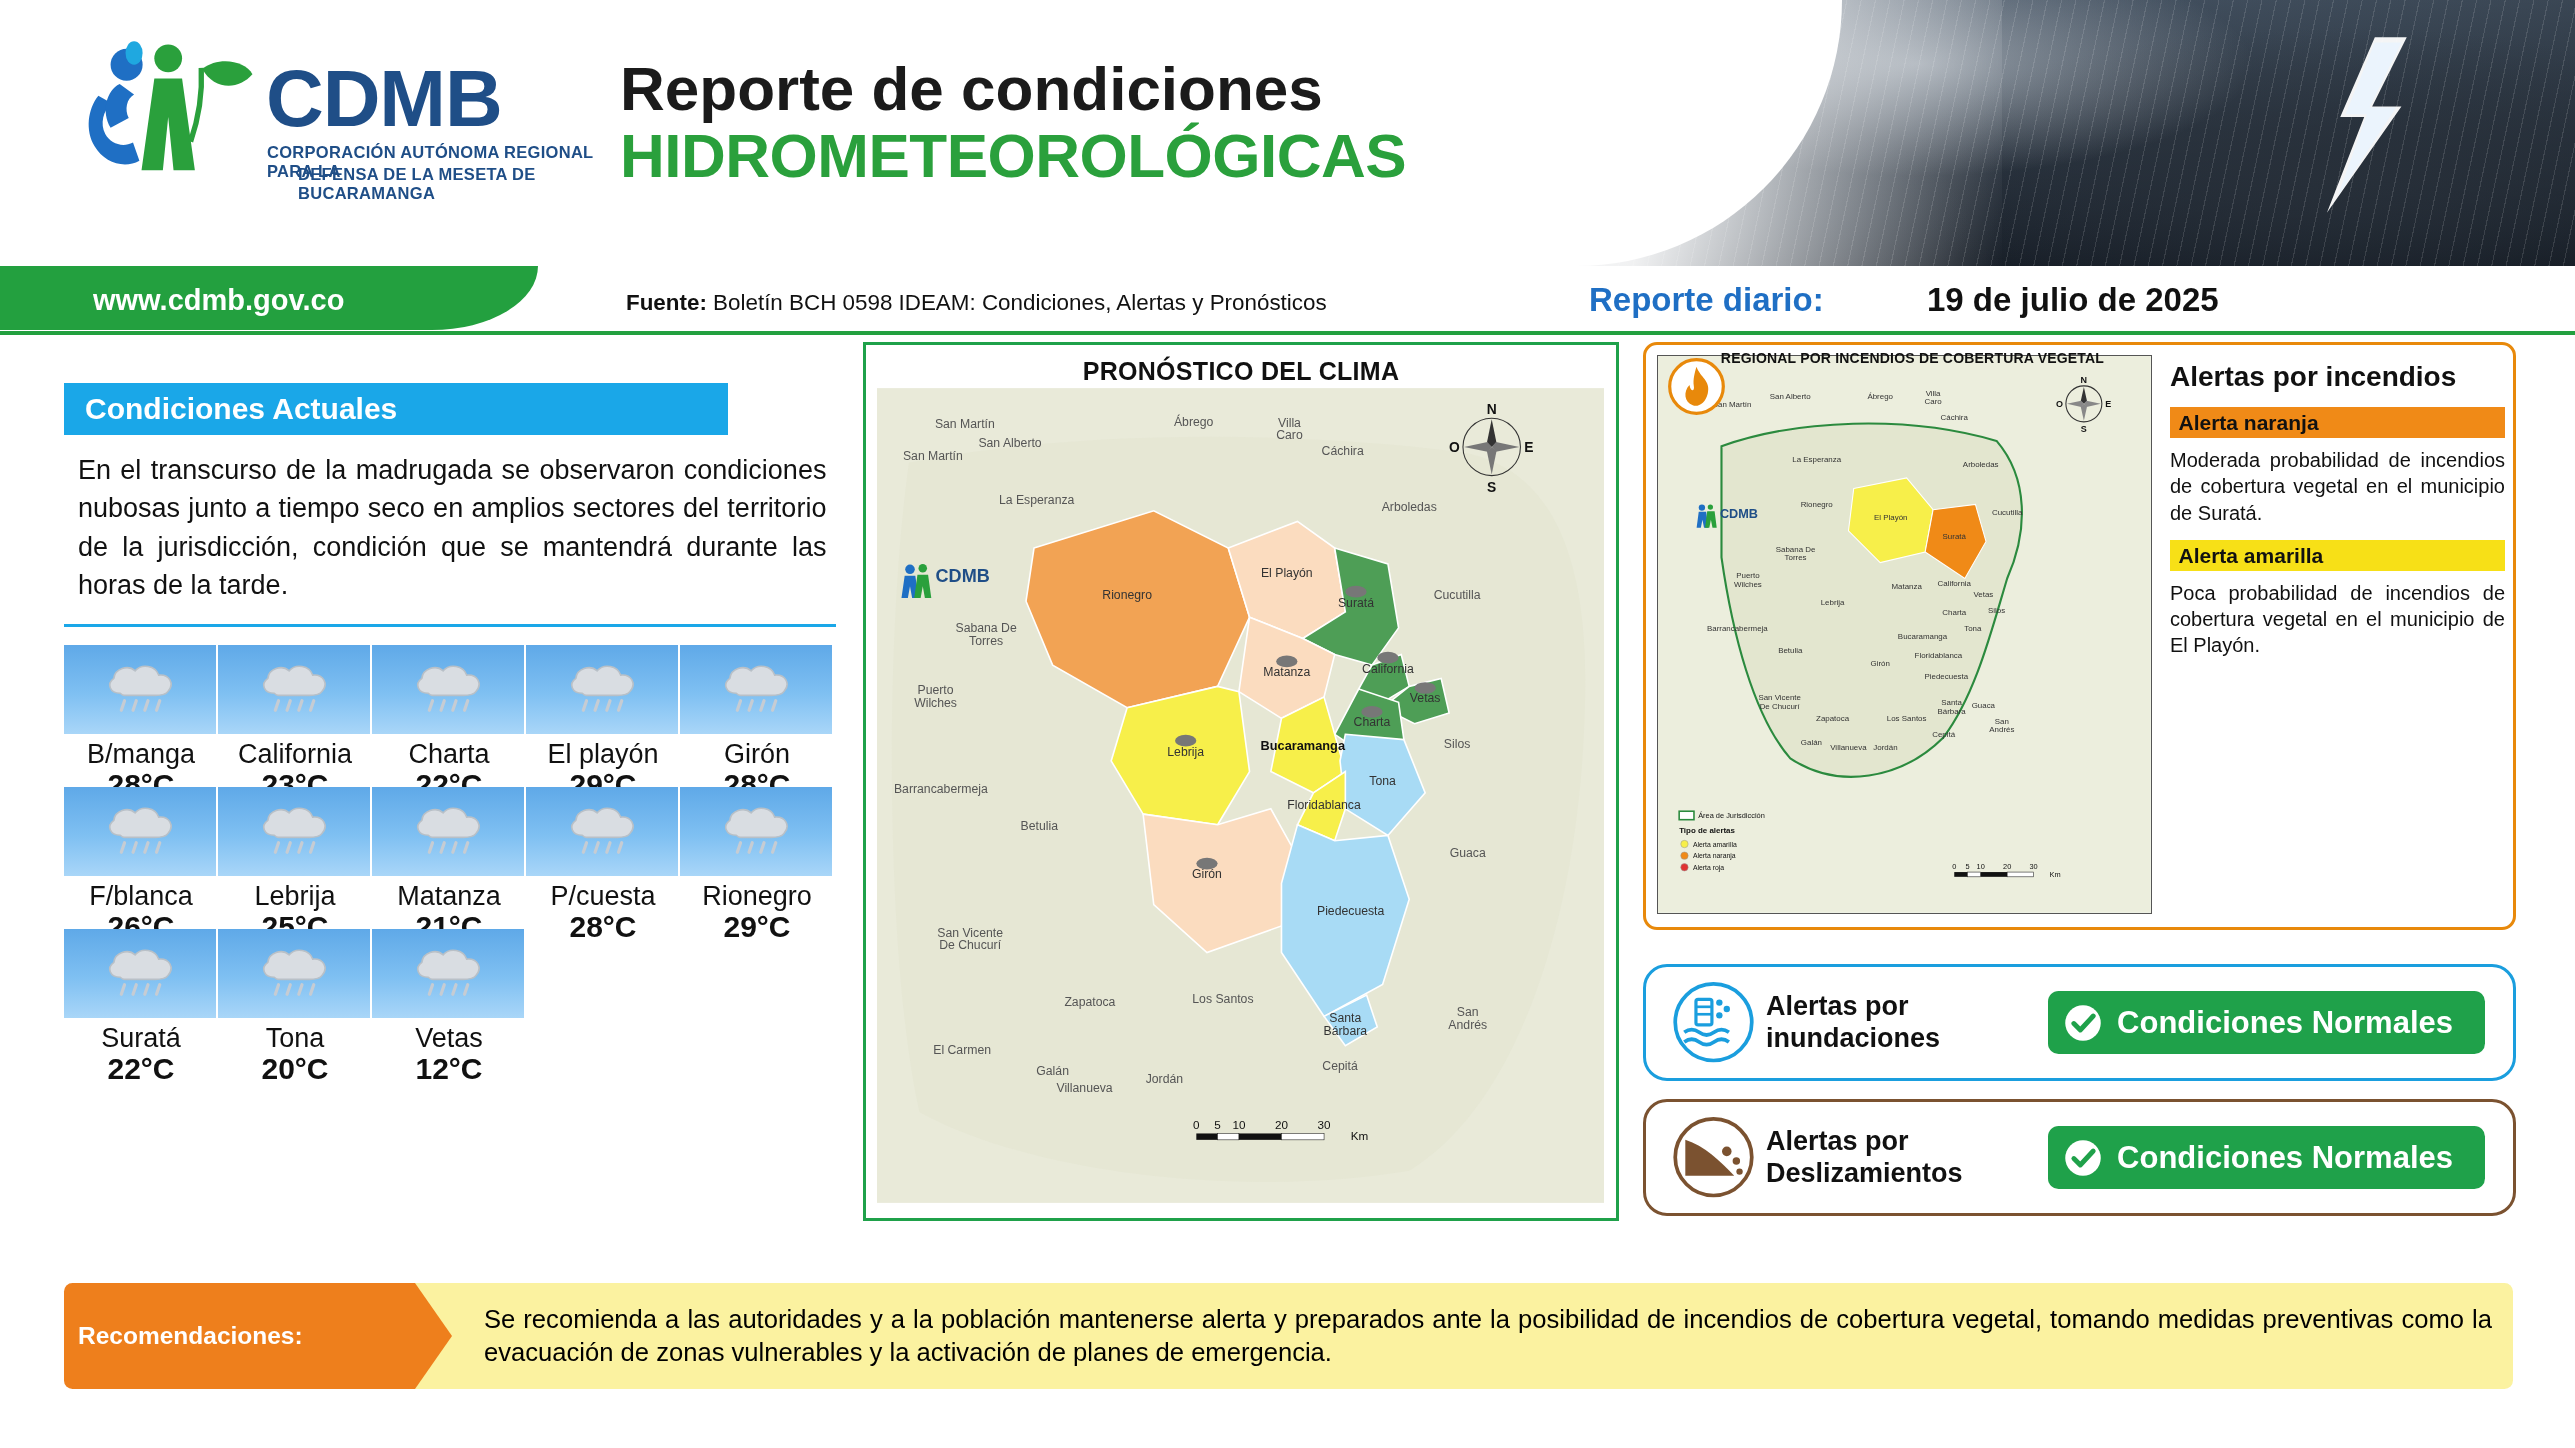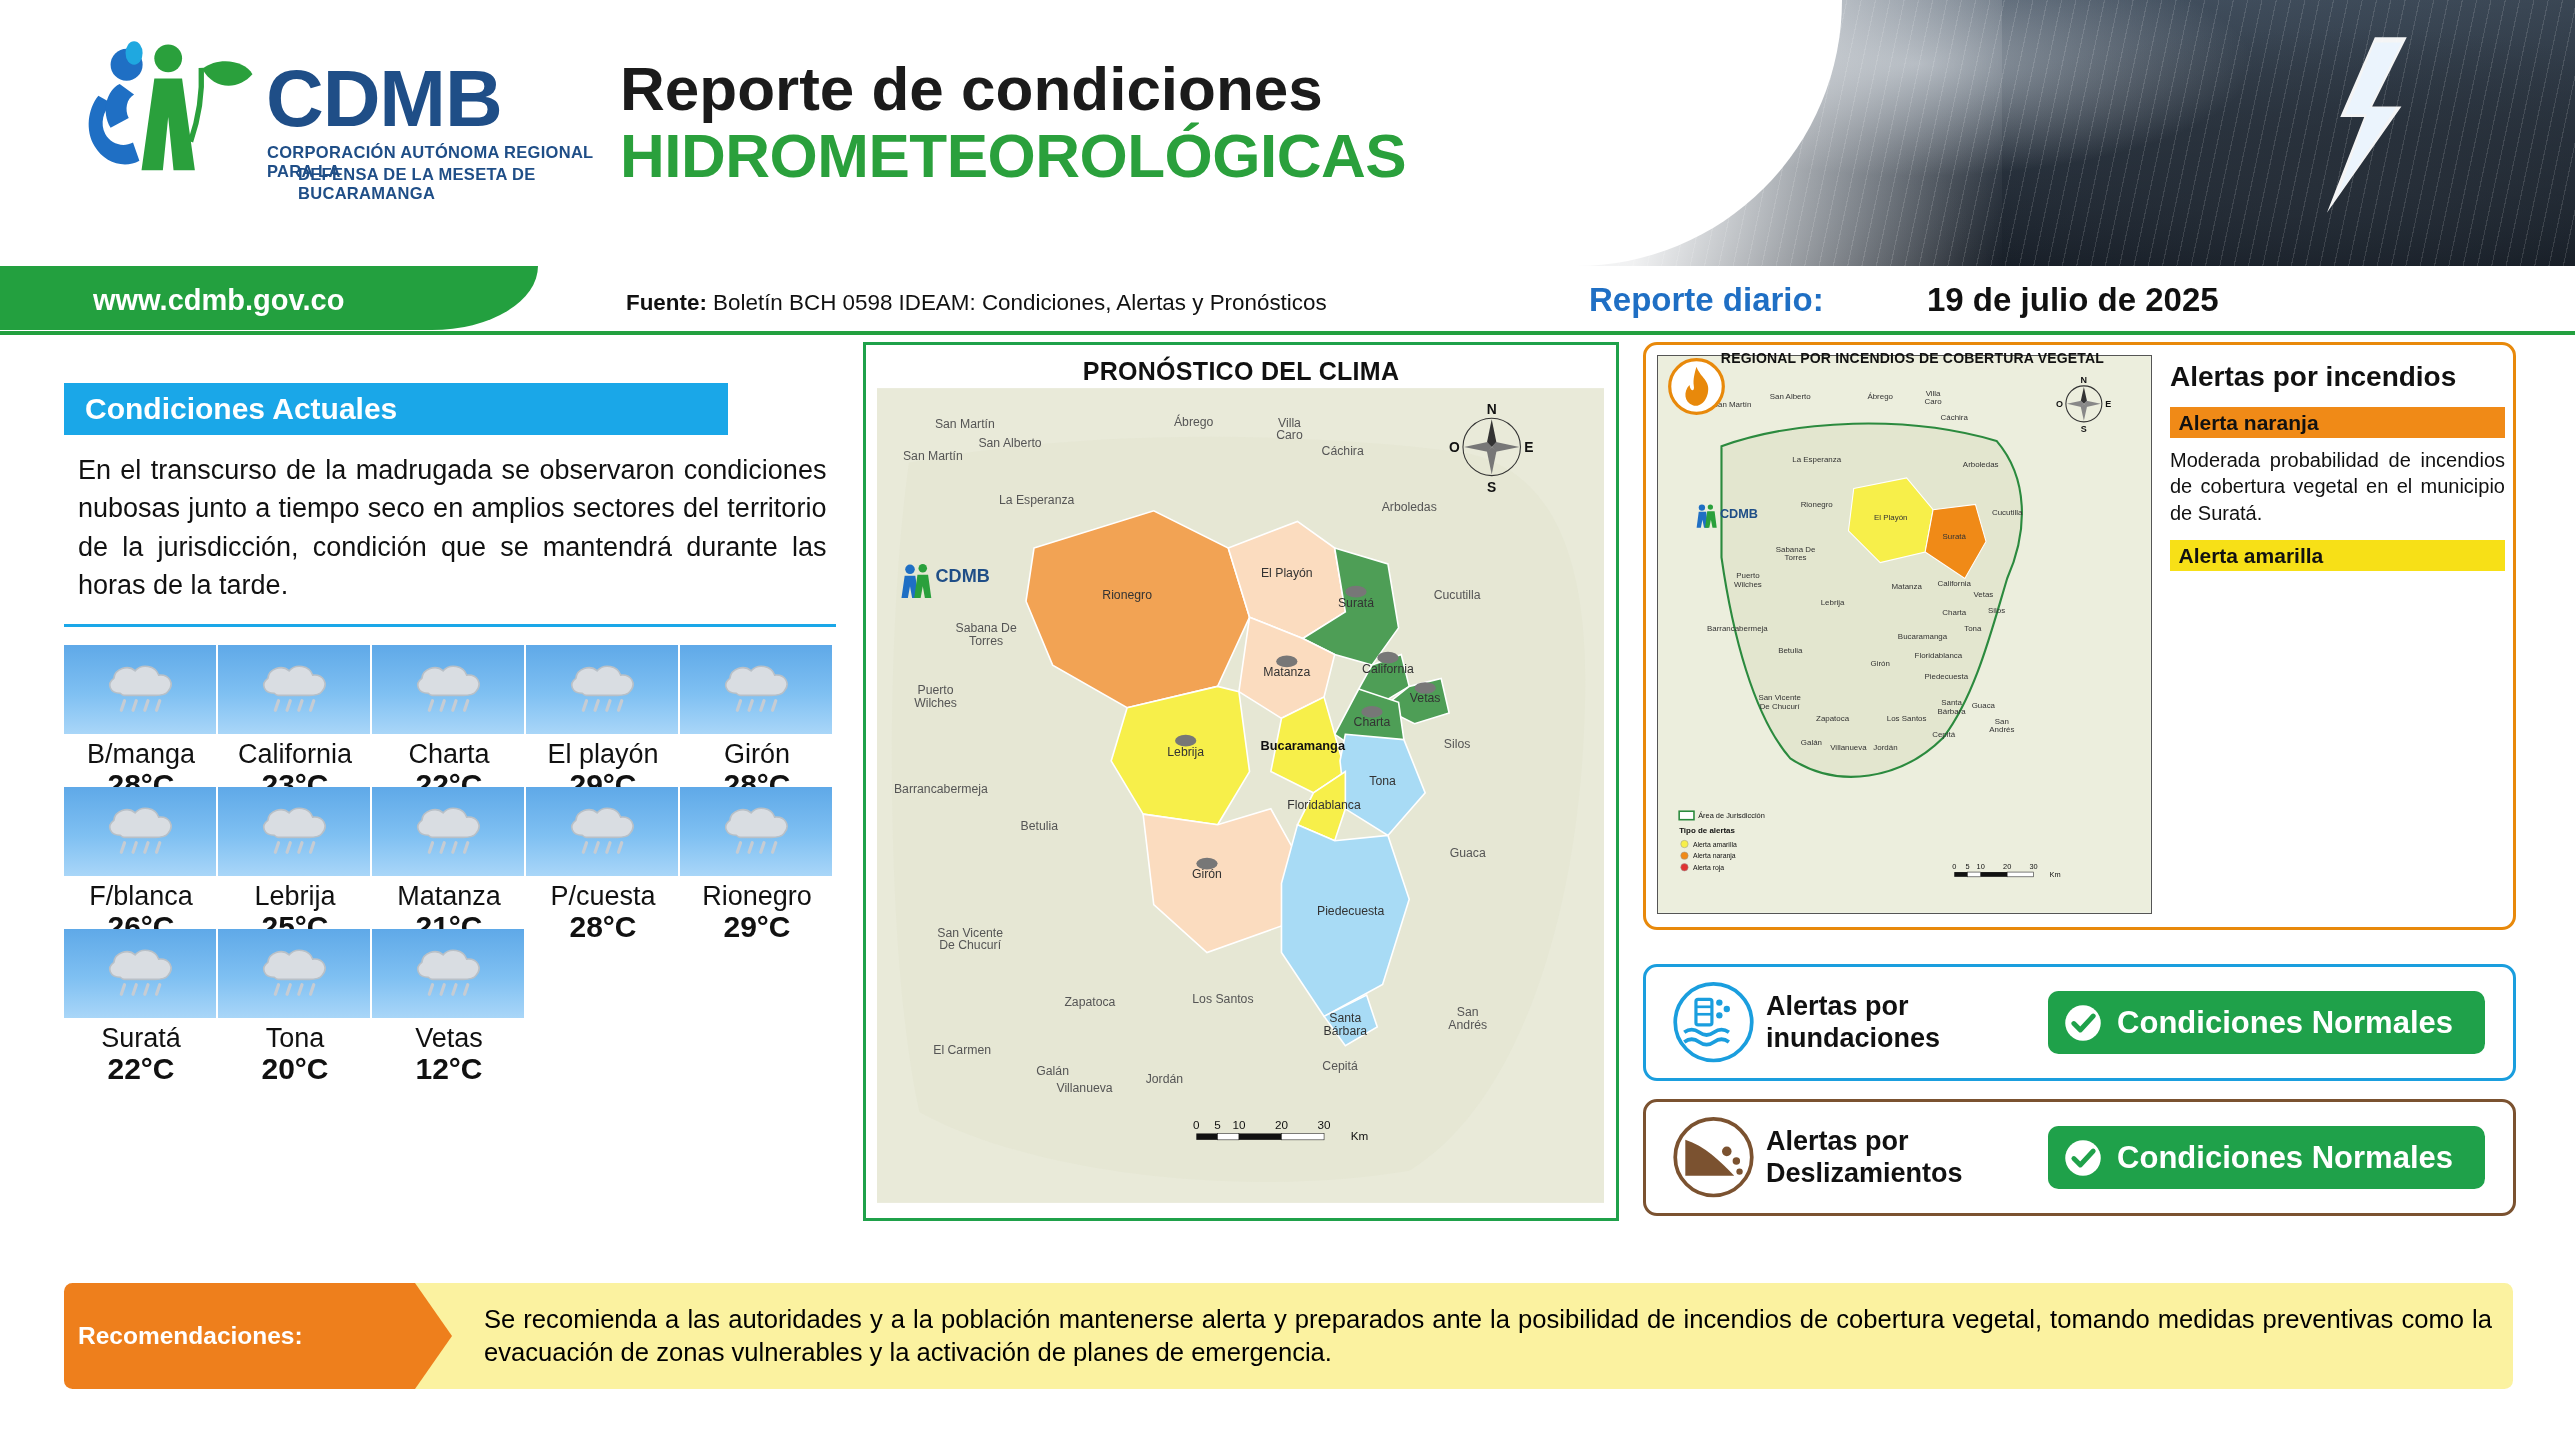--- a/index.html
+++ b/index.html
@@ -164,21 +164,21 @@
     margin-top: 14px; height: 31px; display: flex; align-items: center;
     font-size: 21px; font-weight: bold; color: #111; padding-left: 8.5px;
   }
   .chip-orange { background: #f08a17; }
   .chip-yellow { background: #f7e017; }
   .alert-body { margin-top: 8.5px; font-size: 20px; line-height: 1.32; color: #111; text-align: justify; }
   
   .status-row {
     position: absolute; left: 1643px;
     width: 873px; height: 117px;
-    background: #ffffff; border-radius: 14px;
+    background: #ffffff; border-radius: 24px;
     display: flex; align-items: center;
   }
   .row-flood { top: 626px; border: 3.7px solid #1a9ede; }
   .row-slide { top: 761px; border: 3.7px solid #7b5230; }
   .status-icon {
     width: 106px; height: 85px; margin-left: 14px;
     display: flex; align-items: center; justify-content: center;
   }
   .status-label { width: 277px; font-size: 27px; font-weight: bold; color: #111; line-height: 1.15; }
   .status-pill {
@@ -715,20 +715,21 @@
       <circle cx="55" cy="55" r="50" fill="#ffffff" stroke="#e8890b" stroke-width="6"></circle>
       <path d="M55 18 C62 38, 82 44, 76 68 C72 86, 58 94, 48 90 C32 84, 30 64, 42 52 C44 66, 52 64, 50 54 C48 42, 52 28, 55 18 Z" fill="#e8890b"></path>
     </svg>
     <div class="fire-map-title">REGIONAL POR INCENDIOS DE COBERTURA VEGETAL</div>
 
     <div class="fire-right">
       <div class="fire-title">Alertas por incendios</div>
       <div class="alert-chip chip-orange">Alerta naranja</div>
       <div class="alert-body">Moderada probabilidad de incendios de cobertura vegetal en el municipio de Suratá.</div>
       <div class="alert-chip chip-yellow">Alerta amarilla</div>
+      <div class="alert-body">Poca probabilidad de incendios de cobertura vegetal en el municipio de El Playón.</div>
     </div>
   </div>
 
   <div class="status-row row-flood">
     <div class="status-icon">
       <svg width="101" height="83" viewBox="0 0 190 155">
         <circle cx="95" cy="77" r="72" fill="#ffffff" stroke="#1a9ede" stroke-width="7"></circle>
         <rect x="62" y="34" width="30" height="48" rx="4" fill="none" stroke="#1a9ede" stroke-width="6"></rect>
         <line x1="62" y1="48" x2="92" y2="48" stroke="#1a9ede" stroke-width="5"></line>
         <line x1="62" y1="62" x2="92" y2="62" stroke="#1a9ede" stroke-width="5"></line>

